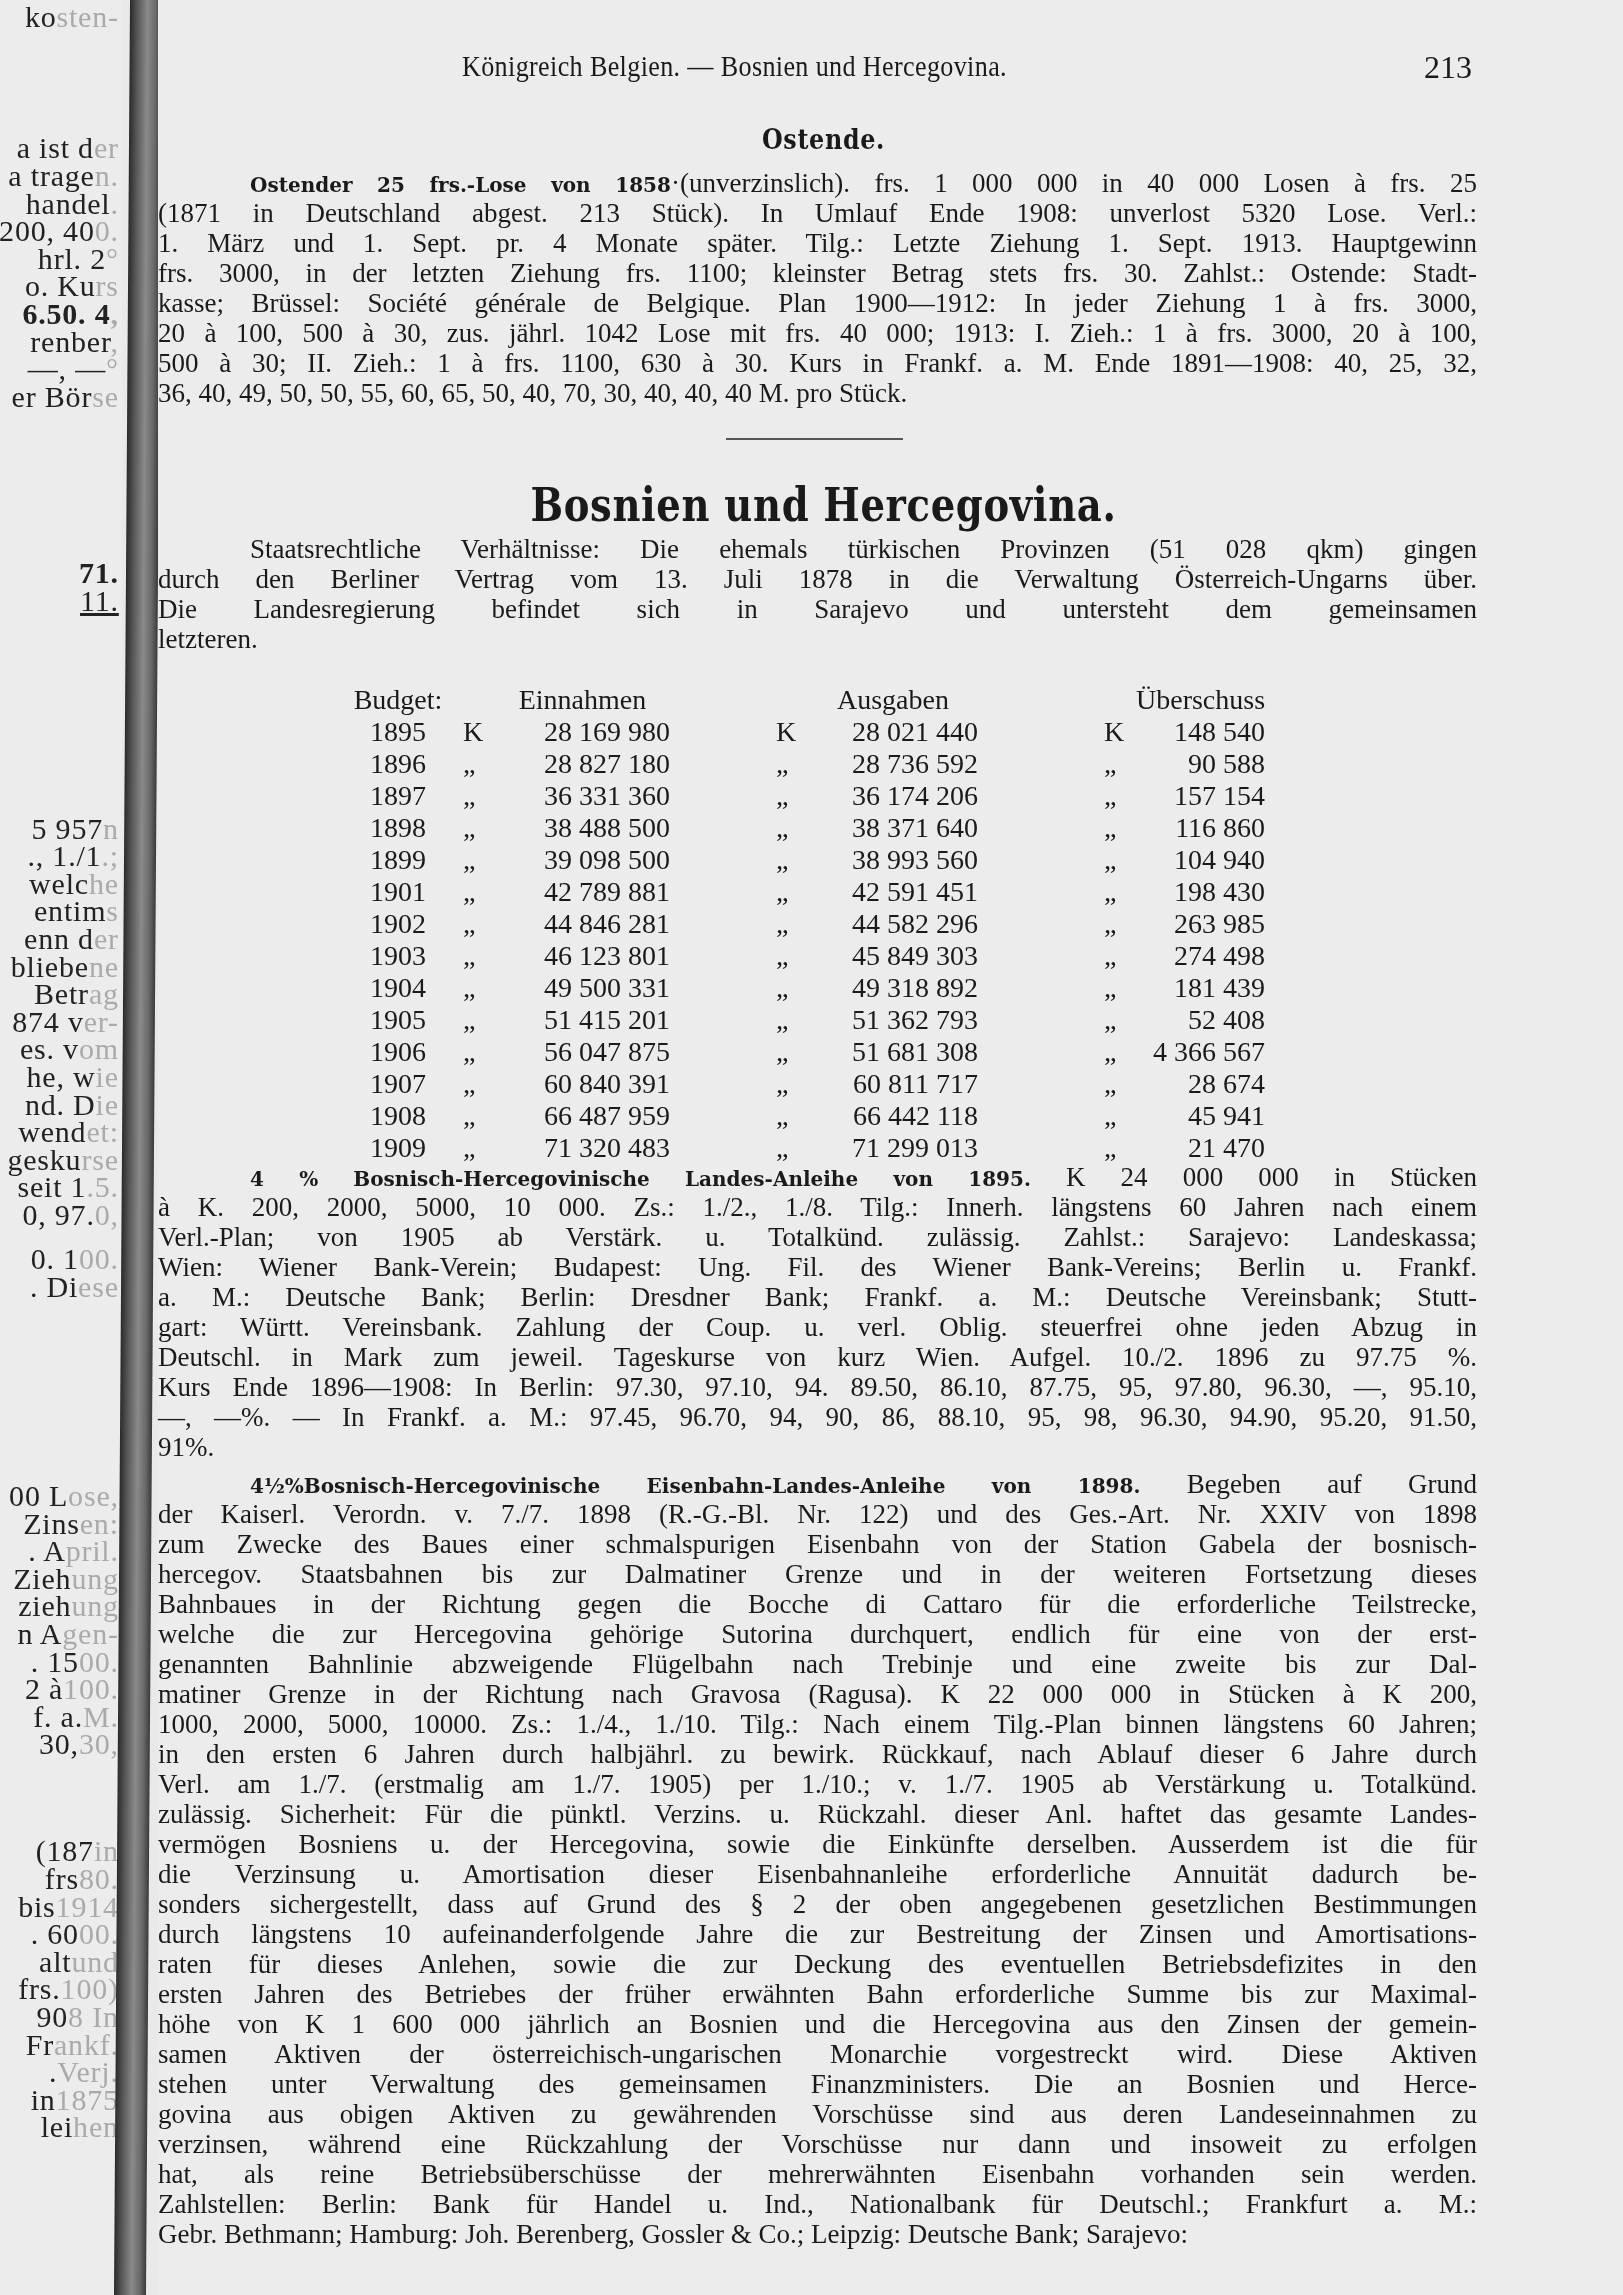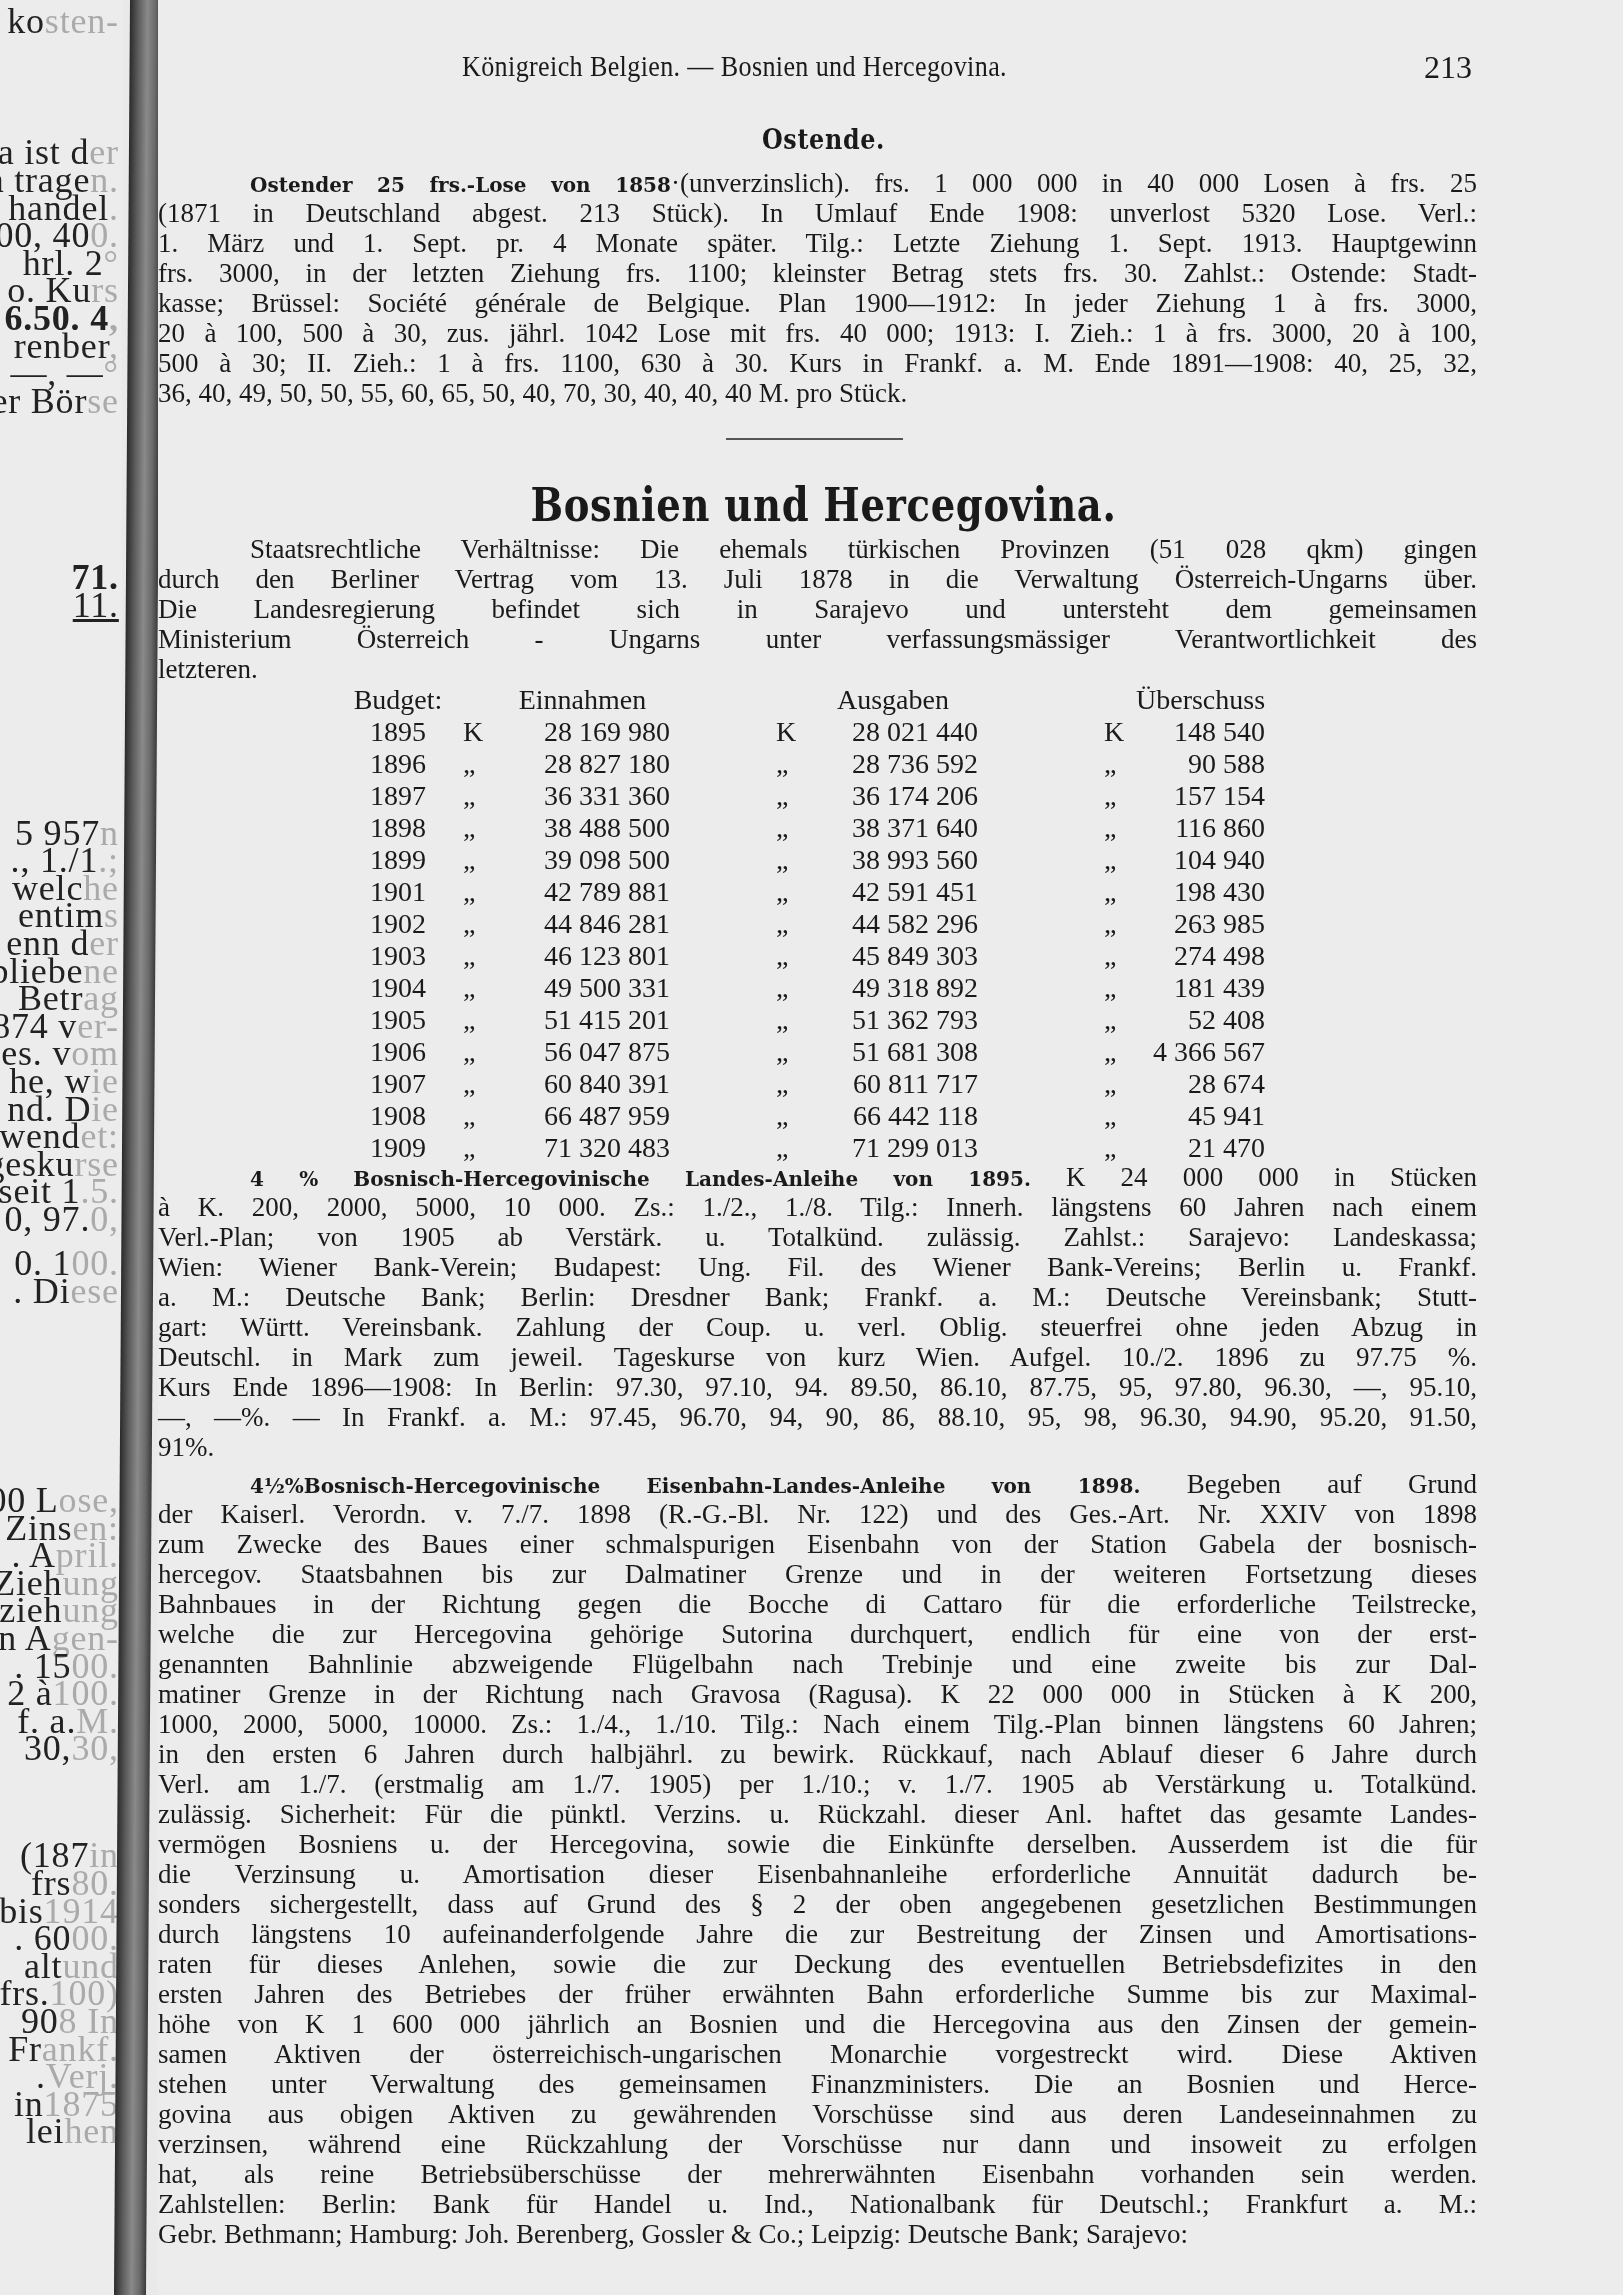--- a/index.html
+++ b/index.html
@@ -9,21 +9,21 @@
     font-family:"DejaVu Serif", "Liberation Serif", serif;
     color:#1a1a1a;
   }
   
   .prev-page {
     position:absolute; left:0; top:0; width:122px; height:2295px;
     background:#ececec; overflow:hidden;
   }
   .prev-line {
     position:absolute; right:3.2px; white-space:nowrap;
-    font-family:"Liberation Serif", serif; font-size:36px; color:#222;
+    font-family:"Liberation Serif", serif; font-size:30px; color:#222;
     letter-spacing:0.8px;
   }
   .prev-line .fade { color:#aaa; }
   
   .spine {
     position:absolute; left:122px; top:0; width:32px; height:2295px;
     background:linear-gradient(90deg,#2a2a2a 0%,#5a5a5a 25%,#8a8a8a 55%,#6a6a6a 80%,#3a3a3a 100%);
     transform:skewX(-0.4deg);
   }
   .page {
@@ -157,21 +157,20 @@
     </div>
 
   <div class="divider"></div>
 
   <div class="main-title">Bosnien und Hercegovina.</div>
 
   <div class="text-block" style="top:534px" id="intro-block">
       <span class="line indent">Staatsrechtliche Verhältnisse: Die ehemals türkischen Provinzen (51 028 qkm) gingen</span>
       <span class="line">durch den Berliner Vertrag vom 13. Juli 1878 in die Verwaltung Österreich-Ungarns über.</span>
       <span class="line">Die Landesregierung befindet sich in Sarajevo und untersteht dem gemeinsamen</span>
-      <span class="line">Ministerium Österreich - Ungarns unter verfassungsmässiger Verantwortlichkeit des</span>
       <span class="line last">letzteren.</span>
     </div>
 
   <table class="budget-table">
     <thead>
       <tr>
         <th class="col-year">Budget:</th>
         <th class="gap-a" style="width:32px"></th>
         <th class="c1" style="text-align:center">Einnahmen</th>
         <th style="width:106px"></th>

